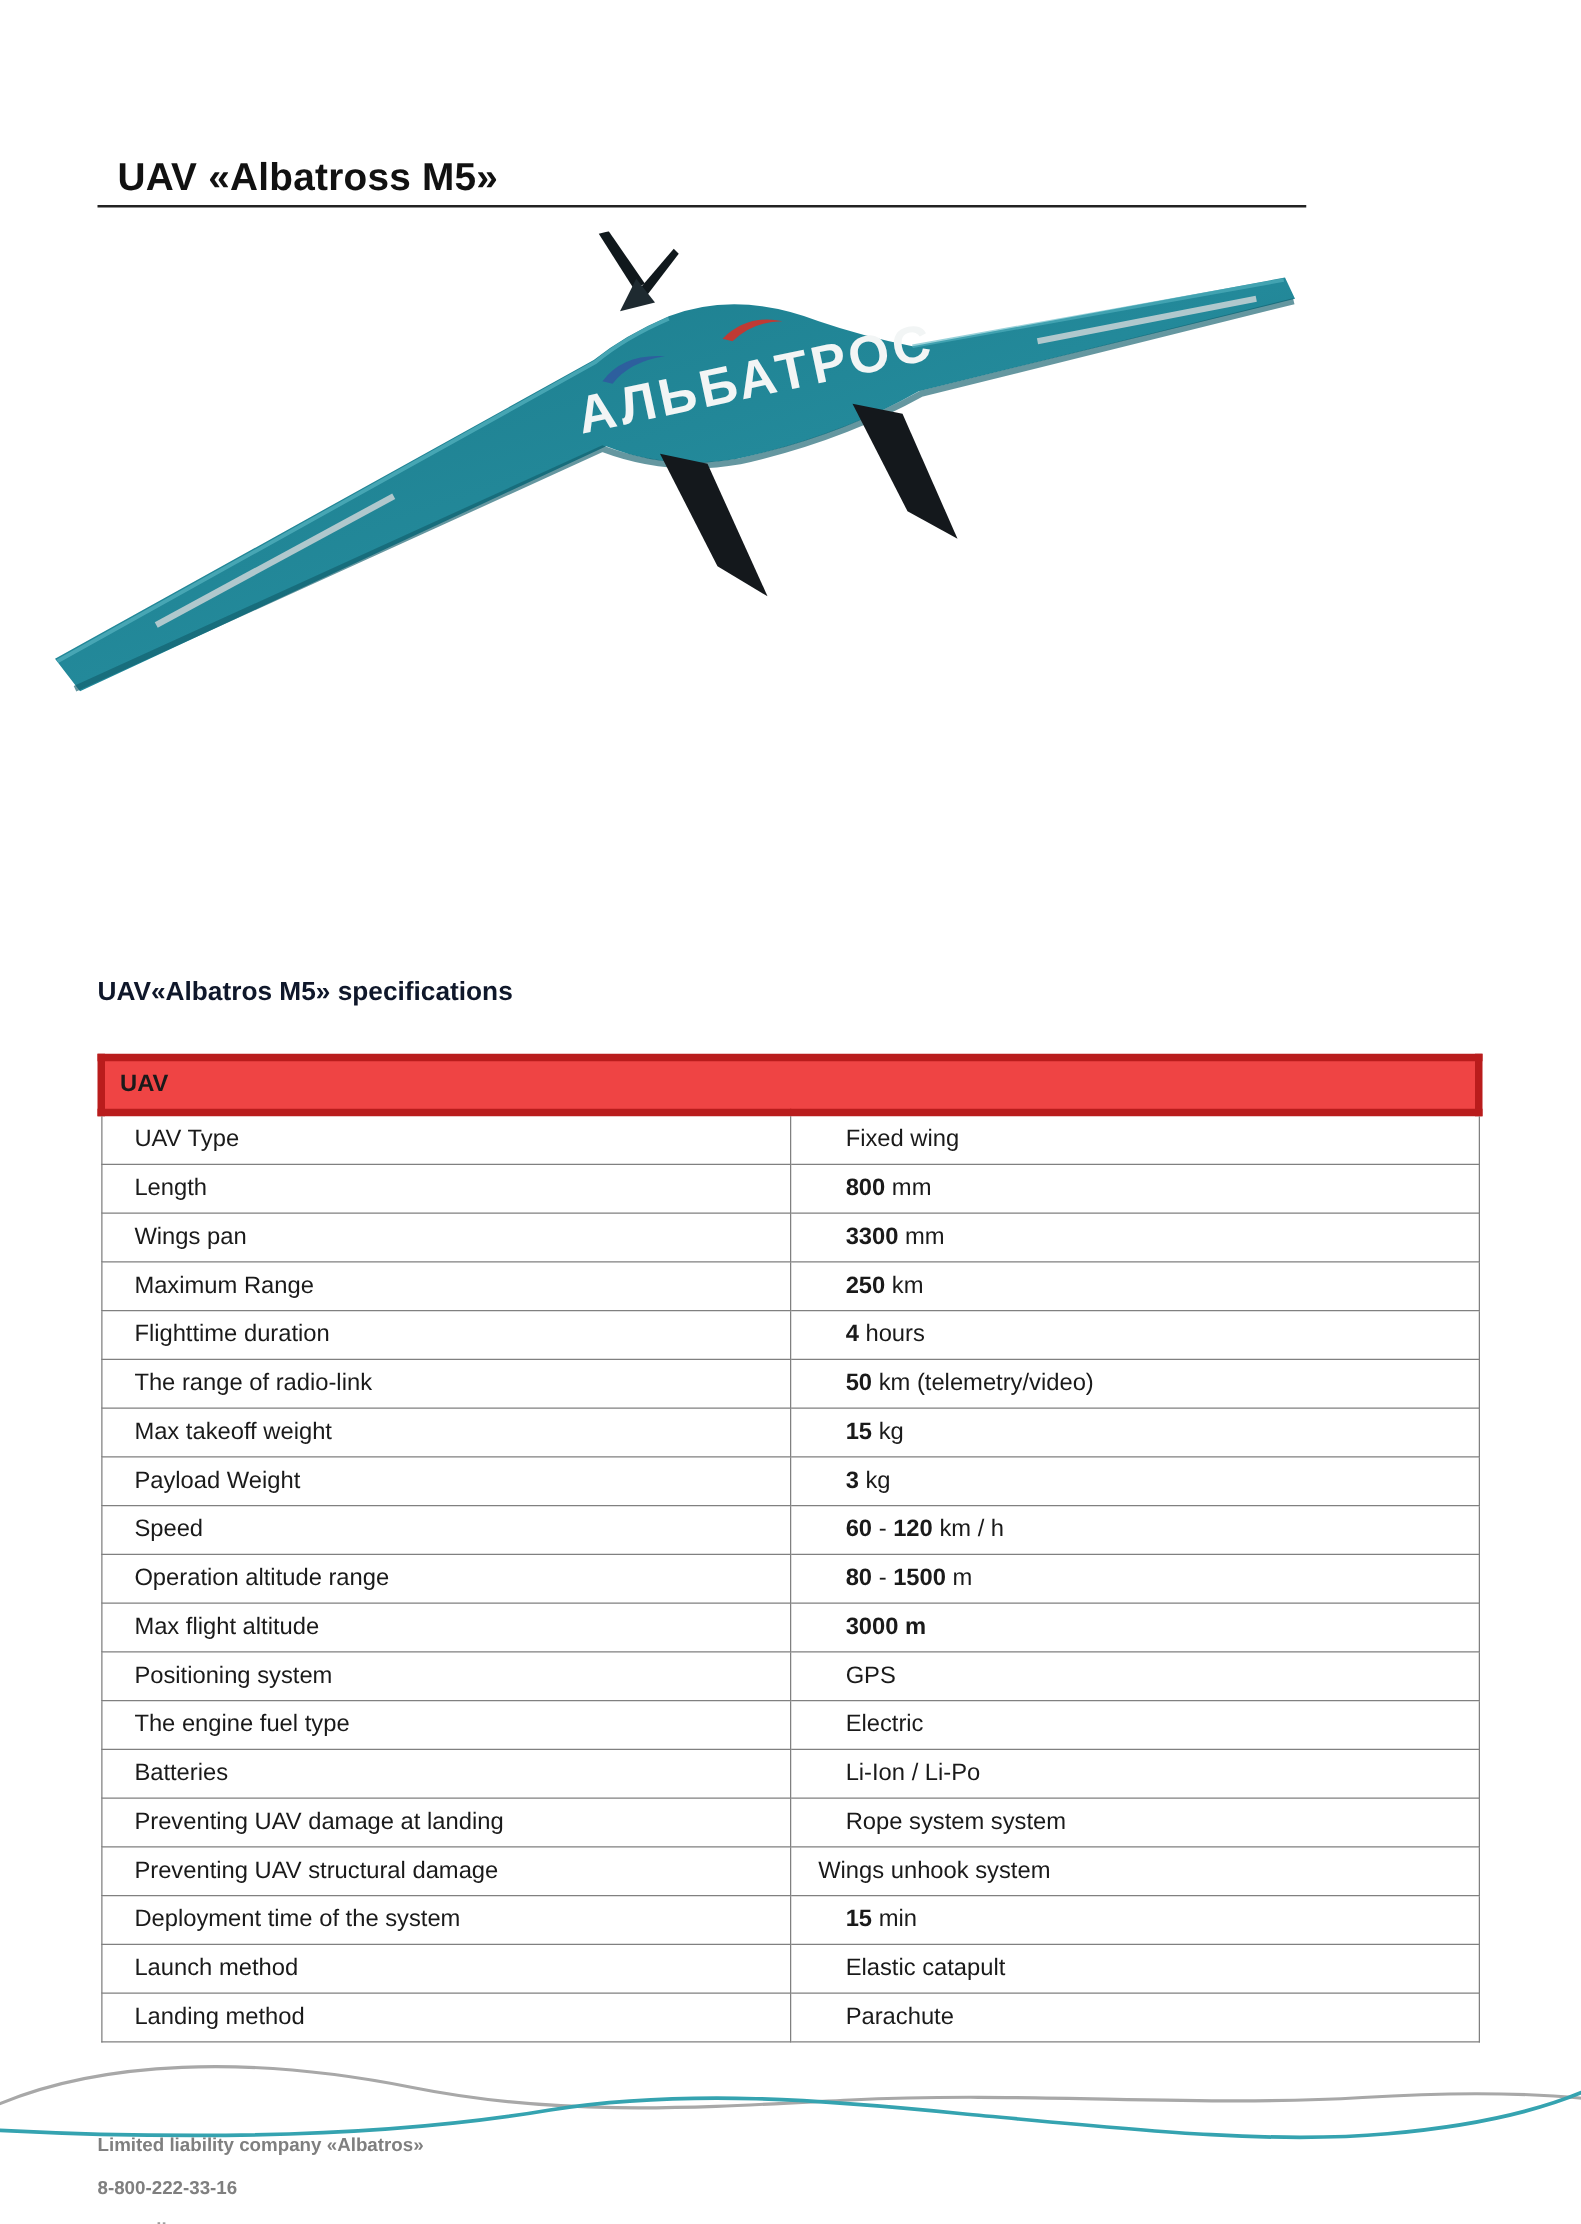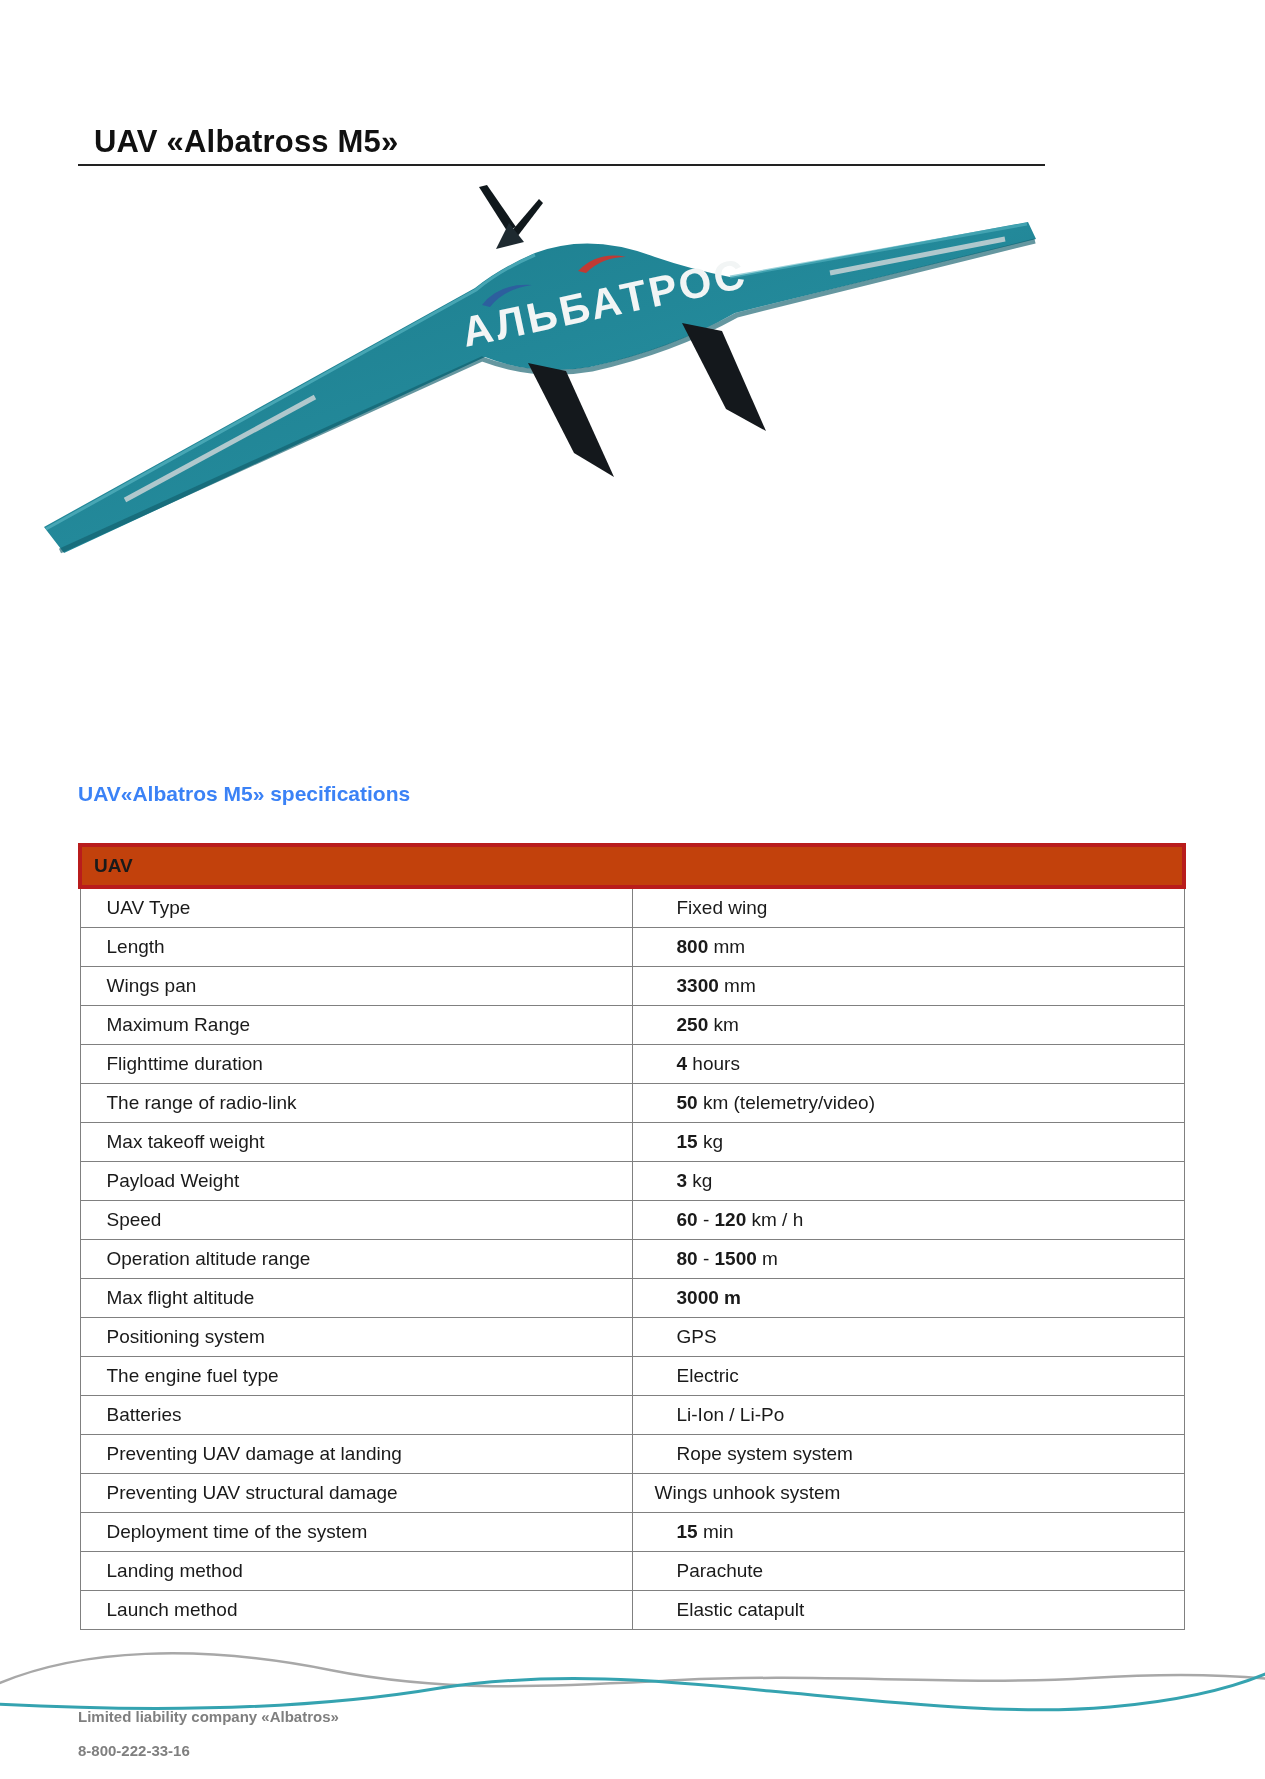--- a/index.html
+++ b/index.html
@@ -43,40 +43,40 @@
     height: 400px;
   }
 
   .section-heading {
     position: absolute;
     left: 78px;
     top: 782px;
     margin: 0;
     font-size: 21px;
     font-weight: 700;
-    color: #3b82f6;
+    color: #0f172a;
   }
 
   .spec-table {
     position: absolute;
     left: 78px;
     top: 843px;
     width: 1108px;
     border-collapse: collapse;
     table-layout: fixed;
     font-size: 19px;
     color: #1a1a1a;
   }
   .spec-table th.thead {
-    background: #c2410c;
+    background: #ef4444;
     text-align: left;
     font-weight: 700;
     font-size: 19px;
     padding: 8px 12px;
-    border: 4px solid #b91c1c;
+    border: 6px solid #b91c1c;
   }
   .spec-table td {
     border: 1px solid #808080;
     line-height: 24px;
     vertical-align: middle;
   }
   .spec-table td.label-cell {
     width: 675px;
     padding: 7px 10px 7px 26px;
   }
@@ -231,26 +231,26 @@
         </tr>
         <tr>
           <td class="label-cell">Preventing UAV structural damage</td>
           <td class="value-cell flush"><span>Wings unhook system</span></td>
         </tr>
         <tr>
           <td class="label-cell">Deployment time of the system</td>
           <td class="value-cell"><span class="b">15</span><span> min</span></td>
         </tr>
         <tr>
+          <td class="label-cell">Launch method</td>
+          <td class="value-cell"><span>Elastic catapult</span></td>
+        </tr>
+        <tr>
           <td class="label-cell">Landing method</td>
           <td class="value-cell"><span>Parachute</span></td>
-        </tr>
-        <tr>
-          <td class="label-cell">Launch method</td>
-          <td class="value-cell"><span>Elastic catapult</span></td>
         </tr>
       </tbody>
   </table>
 
   <svg class="waves" viewBox="0 0 1265 110">
     <path d="M-5 55 C 80 18, 200 14, 330 40 C 450 64, 560 56, 680 50 C 820 43, 960 56, 1090 48 C 1170 43, 1230 45, 1270 49" stroke="#a8a8a8" stroke-width="2.5" fill="none"></path>
     <path d="M-5 74 C 150 82, 310 80, 440 58 C 550 41, 660 50, 770 61 C 890 72, 1010 86, 1110 77 C 1190 70, 1240 55, 1270 42" stroke="#35a3b0" stroke-width="3" fill="none"></path>
   </svg>
 
   <div class="footer">

